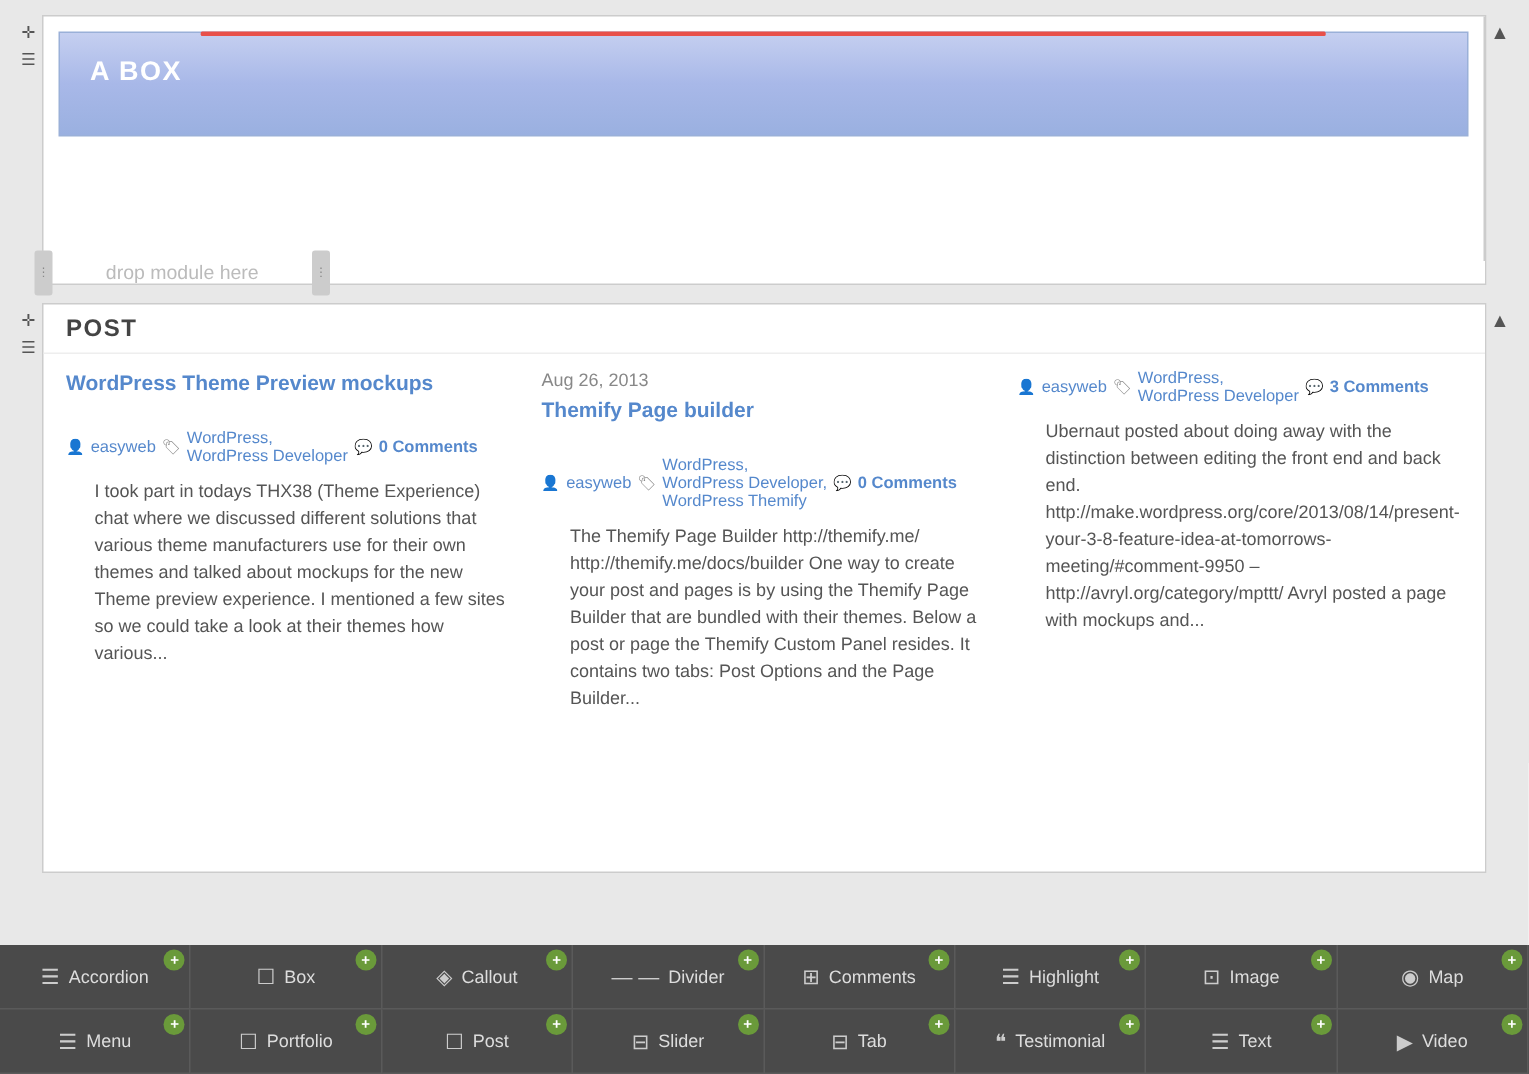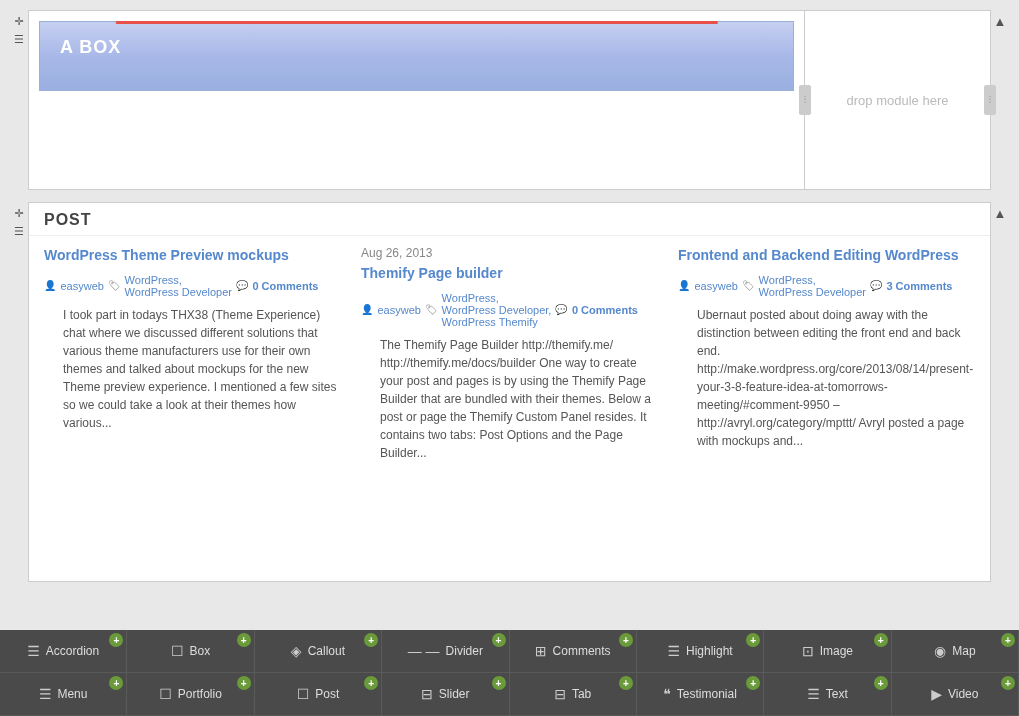--- a/index.html
+++ b/index.html
@@ -60,21 +60,21 @@
       align-items: center;
       justify-content: center;
       padding-top: 4px;
       cursor: pointer;
       color: #555;
     }
 
     
     .box-row {
       display: flex;
-      flex-direction: row;
+      flex-direction: column;
       min-height: 180px;
       justify-content: flex-end;
     }
 
     .box-column-left {
       flex: 1;
       border-right: 1px solid #ccc;
       padding: 0;
     }
 
@@ -193,21 +193,21 @@
       color: #888;
       font-size: 12px;
       margin-bottom: 4px;
     }
 
     .post-item-title {
       color: #5588cc;
       font-size: 14px;
       font-weight: bold;
       line-height: 1.4;
-      margin-bottom: 8px;
+      margin-bottom: 20px;
       cursor: pointer;
     }
 
     .post-meta {
       display: flex;
       align-items: center;
       gap: 4px;
       flex-wrap: wrap;
       margin-bottom: 8px;
       font-size: 11px;
@@ -366,21 +366,20 @@
             <span class="post-author">easyweb</span>
             <span class="meta-icon">🏷</span>
             <span class="post-category">WordPress,<br>WordPress Developer,<br>WordPress Themify</span>
             <span class="meta-icon">💬</span>
             <span class="post-comments">0 Comments</span>
           </div>
           <div class="post-excerpt">The Themify Page Builder http://themify.me/ http://themify.me/docs/builder One way to create your post and pages is by using the Themify Page Builder that are bundled with their themes. Below a post or page the Themify Custom Panel resides. It contains two tabs: Post Options and the Page Builder...</div>
         </div>
 
         <div class="post-item">
-          <div class="post-item-title">Frontend and Backend Editing WordPress</div>
           <div class="post-meta">
             <span class="meta-icon">👤</span>
             <span class="post-author">easyweb</span>
             <span class="meta-icon">🏷</span>
             <span class="post-category">WordPress,<br>WordPress Developer</span>
             <span class="meta-icon">💬</span>
             <span class="post-comments">3 Comments</span>
           </div>
           <div class="post-excerpt">Ubernaut posted about doing away with the distinction between editing the front end and back end. http://make.wordpress.org/core/2013/08/14/present-your-3-8-feature-idea-at-tomorrows-meeting/#comment-9950 – http://avryl.org/category/mpttt/ Avryl posted a page with mockups and...</div>
         </div>

